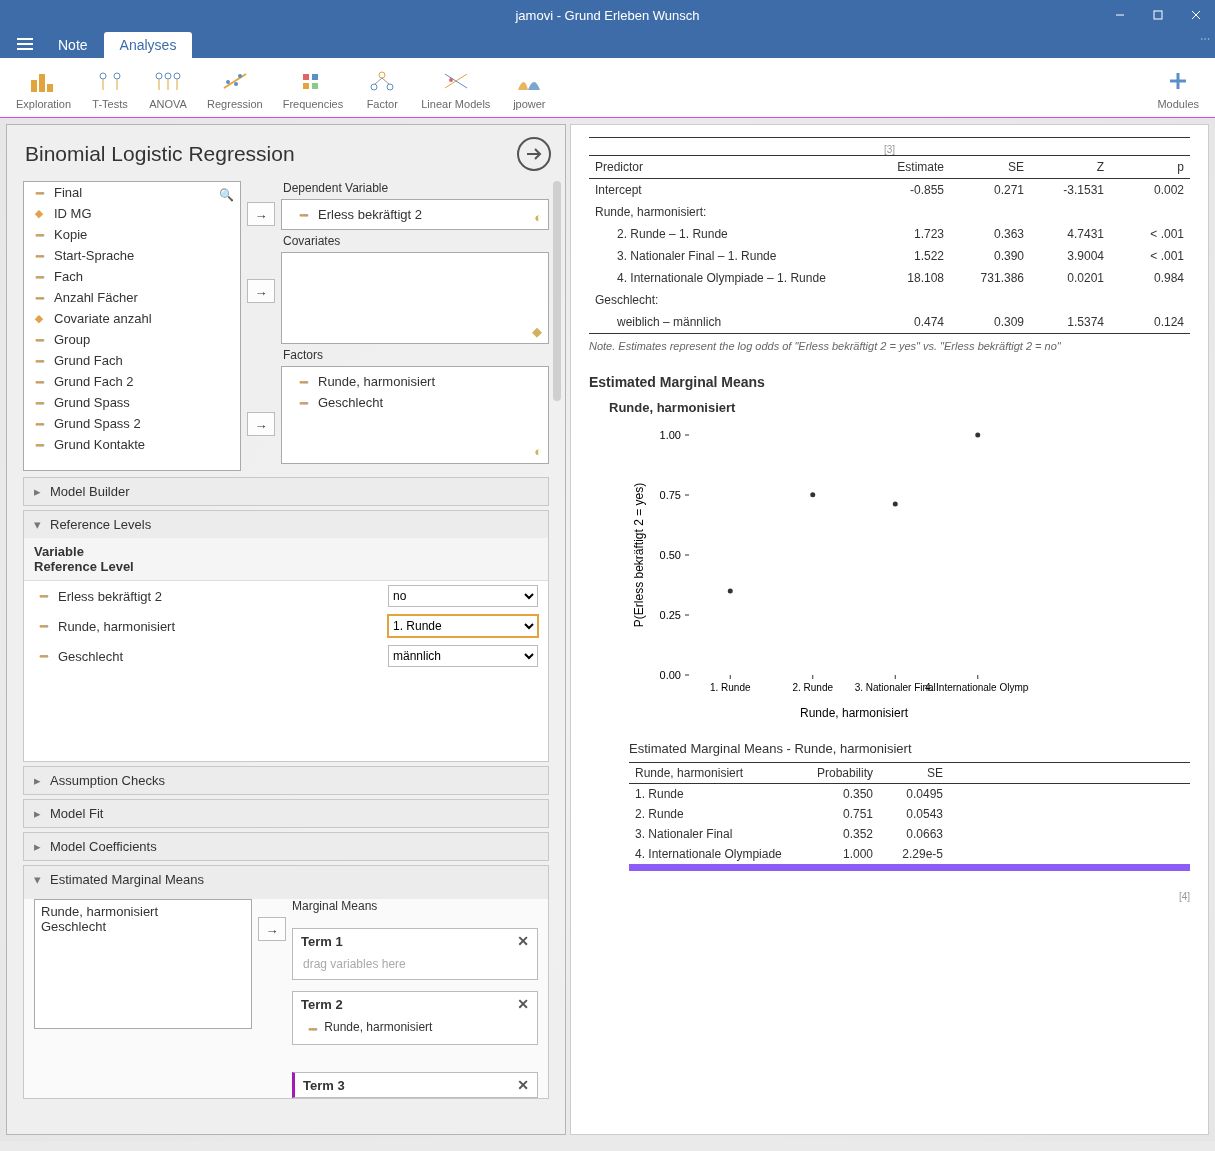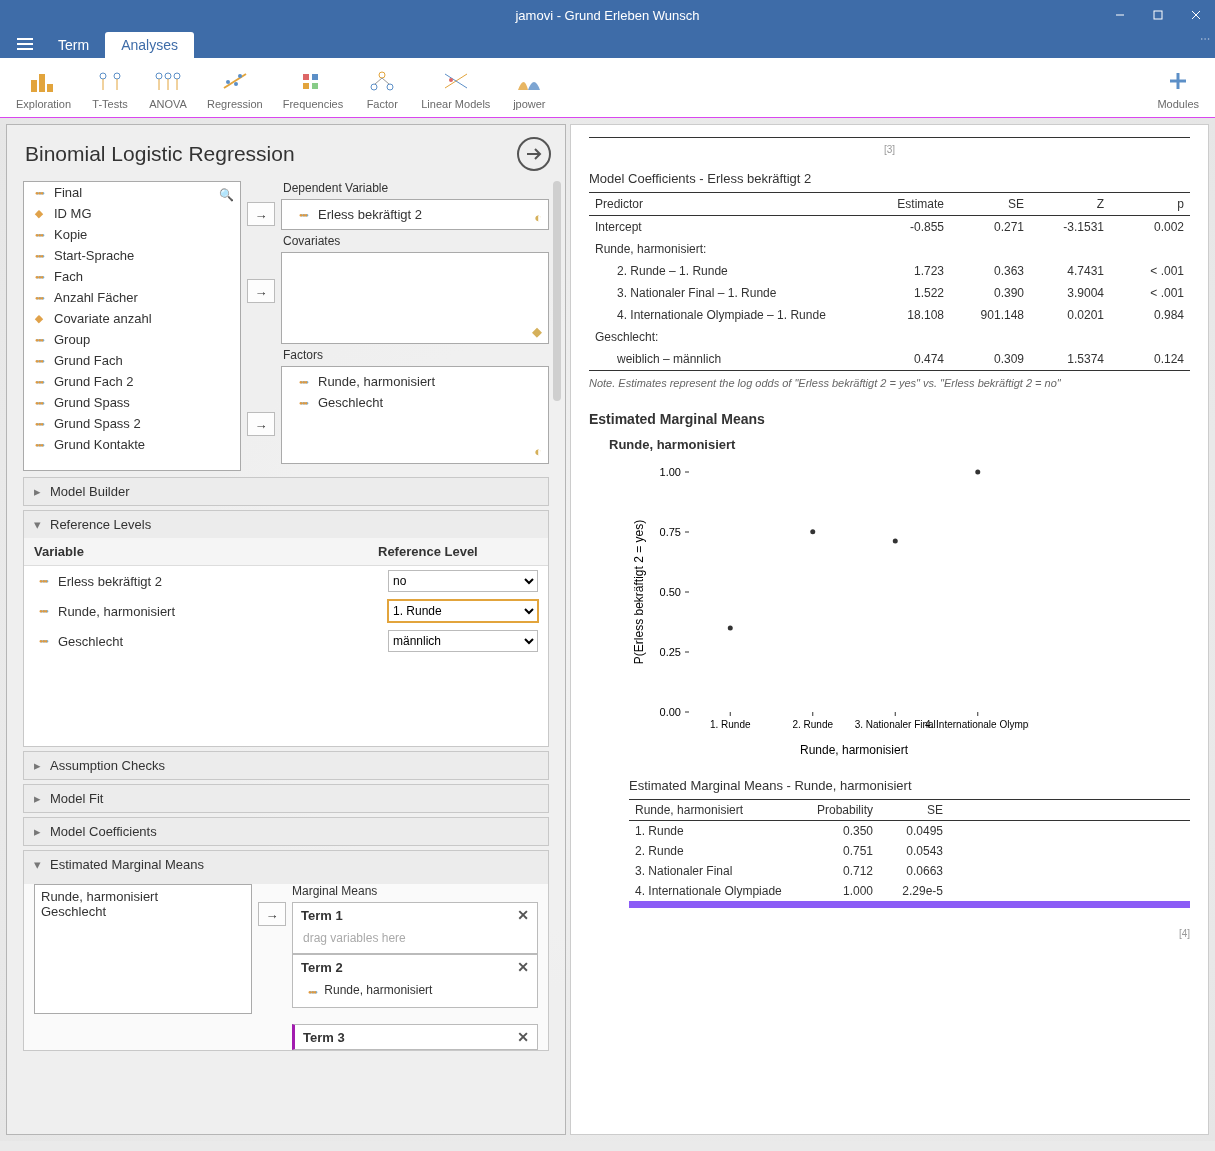--- a/index.html
+++ b/index.html
@@ -54,34 +54,34 @@
 .target-icon-slot { position:absolute; right:6px; bottom:4px; font-size:13px; color:#d5b05a; }
 .move-btn-col { display:flex; flex-direction:column; gap:4px; align-items:center; }
 .move-btn { width:28px; height:24px; border:1px solid #bbb; background:#fdfdfd; display:flex; align-items:center; justify-content:center; cursor:pointer; margin-top:1px; }
 
 .collapsible { border:1px solid #c8c8c8; background:#ececec; margin:4px 10px; }
 .collapsible .head { display:flex; align-items:center; padding:6px 10px; gap:8px; cursor:pointer; font-size:13px; }
 .collapsible .head .chev { width:8px; color:#777; }
 .collapsible .body { background:#fff; padding:0; }
 
 .ref-table { width:100%; margin:0; }
-.ref-table .hdr { display:flex; background:#f5f5f5; border-bottom:1px solid #ddd; font-weight:600; padding:6px 10px; }
+.ref-table .hdr { display:flex; background:#f5f5f5; border-bottom:1px solid #ddd; font-weight:600; padding:6px 10px;flex-direction:column; }
 .ref-table .hdr .c1 { flex:1; }
 .ref-table .hdr .c2 { width:160px; }
 .ref-row { display:flex; align-items:center; padding:4px 10px; }
 .ref-row .c1 { flex:1; display:flex; align-items:center; gap:6px; }
 .ref-row .c2 { width:150px; }
 .ref-row select { width:100%; height:22px; border:1px solid #bbb; background:#fff; font-size:12px; }
 .ref-row.highlight select { outline:2px solid #e2a43c; outline-offset:-1px; }
 .ref-pad { height:90px; }
 
 .emm-row { display:flex; gap:6px; margin:6px 10px 0 10px; }
 .emm-supply { width:218px; height:130px; border:1px solid #aaa; background:#fff; padding:4px 6px; }
 .emm-move { width:28px; display:flex; align-items:flex-start; }
-.emm-terms { flex:1; display:flex; flex-direction:column; gap:0; }
+.emm-terms { flex:1; display:flex; flex-direction:column; gap:11px; }
 .emm-label { font-size:12px; margin-bottom:4px; }
 .term-box { border:1px solid #bbb; background:#fff; }
 .term-head { display:flex; justify-content:space-between; align-items:center; padding:4px 8px; font-weight:600; }
 .term-head .x { cursor:pointer; color:#555; font-size:14px; }
 .term-body { padding:4px 10px 8px 10px; color:#aaa; font-size:12px; }
 .term-body.has-var { color:#333; }
 .term-active { border-left:3px solid #a21caf;margin-top:16px; }
 
 
 .res-pagebreak { border-top:1px solid #333; margin-bottom:6px; }
@@ -137,21 +137,21 @@
   </div>
 
   <div class="menubar">
     <div class="hamburger">
       <svg width="16" height="12">
           <line x1="0" y1="1" x2="16" y2="1" stroke="#fff" stroke-width="2"></line>
           <line x1="0" y1="6" x2="16" y2="6" stroke="#fff" stroke-width="2"></line>
           <line x1="0" y1="11" x2="16" y2="11" stroke="#fff" stroke-width="2"></line>
         </svg>
     </div>
-    <div class="tab">Term</div>
+    <div class="tab">Note</div>
     <div class="tab active">Analyses</div>
     <div class="drag-dots">⋮</div>
   </div>
 
   <div class="ribbon">
     <div class="ribbon-item">
       <span class="icon">
           <svg width="30" height="22">
             <rect x="2" y="10" width="6" height="12" fill="#e2a43c"></rect>
             <rect x="10" y="4" width="6" height="18" fill="#e2a43c"></rect>
@@ -464,21 +464,20 @@
           </div>
         </div>
 
       </div>
     </div>
 
     <div class="results-panel">
       <div class="res-pagebreak"></div>
       <div class="res-pagenum">[3]</div>
 
-      <div class="res-title">Model Coefficients - Erless bekräftigt 2</div>
       <div class="res-table">
         <div class="thead">
           <div class="col-pred">Predictor</div>
           <div class="col-num">Estimate</div>
           <div class="col-num">SE</div>
           <div class="col-num">Z</div>
           <div class="col-num">p</div>
         </div>
         <div id="coef-rows">
             <div class="trow">
@@ -505,21 +504,21 @@
             <div class="trow">
               <div class="col-pred indent">3. Nationaler Final – 1. Runde</div>
               <div class="col-num">1.522</div>
               <div class="col-num">0.390</div>
               <div class="col-num">3.9004</div>
               <div class="col-num">&lt; .001</div>
             </div>
             <div class="trow">
               <div class="col-pred indent">4. Internationale Olympiade – 1. Runde</div>
               <div class="col-num">18.108</div>
-              <div class="col-num">901.148</div>
+              <div class="col-num">731.386</div>
               <div class="col-num">0.0201</div>
               <div class="col-num">0.984</div>
             </div>
             <div class="trow">
               <div class="col-pred">Geschlecht:</div>
               <div class="col-num"></div>
               <div class="col-num"></div>
               <div class="col-num"></div>
               <div class="col-num"></div>
             </div>
@@ -580,21 +579,21 @@
                 <div class="emm-c2">0.350</div>
                 <div class="emm-c3">0.0495</div>
               </div>
               <div class="trow">
                 <div class="emm-c1">2. Runde</div>
                 <div class="emm-c2">0.751</div>
                 <div class="emm-c3">0.0543</div>
               </div>
               <div class="trow">
                 <div class="emm-c1">3. Nationaler Final</div>
-                <div class="emm-c2">0.712</div>
+                <div class="emm-c2">0.352</div>
                 <div class="emm-c3">0.0663</div>
               </div>
               <div class="trow last">
                 <div class="emm-c1">4. Internationale Olympiade</div>
                 <div class="emm-c2">1.000</div>
                 <div class="emm-c3">2.29e-5</div>
               </div>
             </div>
         </div>
       </div>

